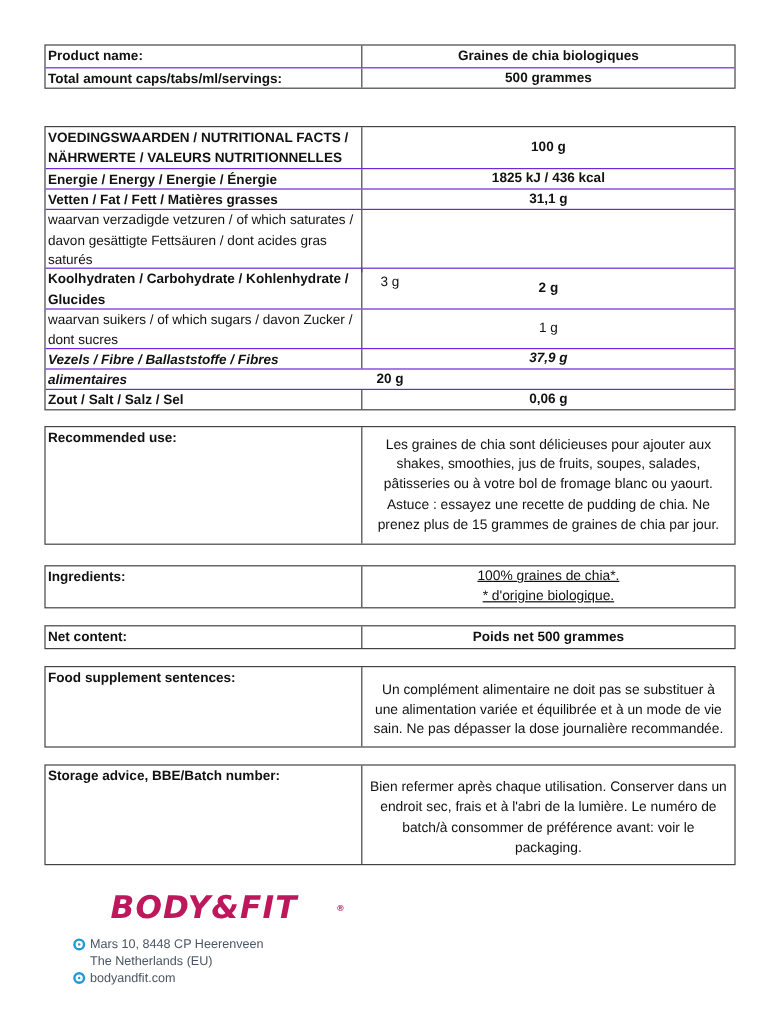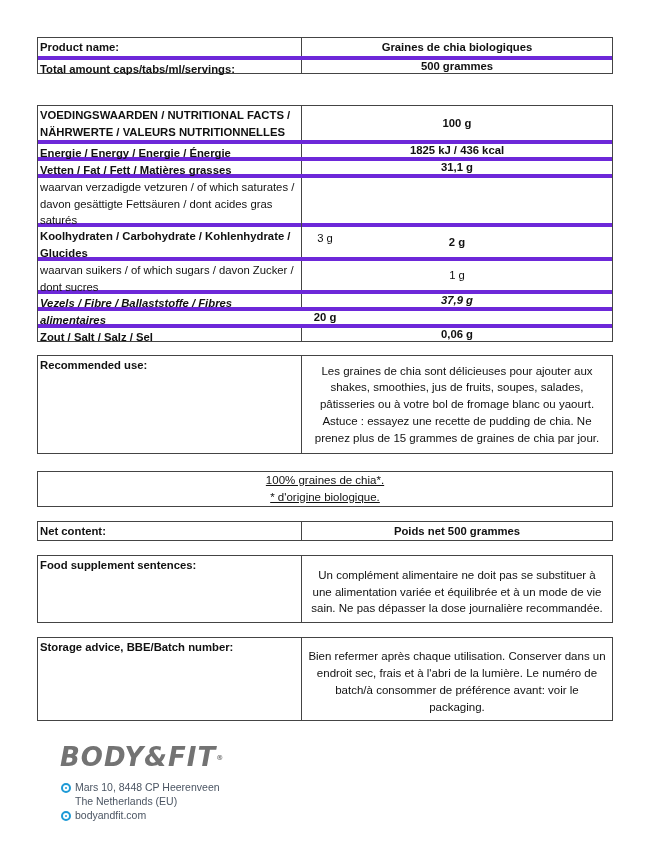--- a/index.html
+++ b/index.html
@@ -1,29 +1,29 @@
 <!DOCTYPE html>
 <html><head>
 <meta charset="utf-8">
 <style>
   html, body { margin:0; padding:0; background:#ffffff; }
   body { width:650px; height:859px; position:relative; overflow:hidden;
          font-family:"Liberation Sans", sans-serif; color:#111; }
   .tbl { position:absolute; left:37px; width:576px; border:1px solid #444; box-sizing:border-box; }
-  .row { display:flex; border-top:4px solid #6d28d9; box-sizing:border-box; }
+  .row { display:flex; border-top:1px solid #6d28d9; box-sizing:border-box; }
   .row:first-child { border-top:none; }
   .lbl { width:264px; border-right:1px solid #444; padding:1px 2px; box-sizing:border-box;
          font-size:11.3px; line-height:16.5px; }
   .val { flex:1; display:flex; align-items:center; justify-content:center; text-align:center;
          font-size:11.3px; line-height:16.5px; padding:0 4px; }
   .b { font-weight:bold; }
   .txt { font-size:11.5px; line-height:16.8px; }
   .logo { position:absolute; left:60px; top:742px; }
   .logo-word { font-family:"DejaVu Sans", sans-serif; font-weight:bold; font-style:italic;
-               color:#737373; font-size:26px; letter-spacing:1px; line-height:30px; }
+               color:#be185d; font-size:26px; letter-spacing:1px; line-height:30px;margin-left:32px; }
   .addr { position:absolute; left:61px; font-size:10.5px; color:#4b5563; line-height:14px; }
   .pin { display:inline-block; width:10px; height:10px; border:2px solid #1e9ad6; border-radius:50%;
          box-sizing:border-box; vertical-align:middle; margin-right:4px; position:relative; }
   .pin::after { content:""; position:absolute; left:2px; top:2px; width:2px; height:2px; background:#1e9ad6; border-radius:50%; }
 </style>
 </head>
 <body>
 
 <div class="tbl" style="top:37px;">
   <div class="row" style="height:18px;align-items:center;">
@@ -76,20 +76,21 @@
 
 <div class="tbl" style="top:355px;">
   <div class="row" style="height:97px;">
     <div class="lbl b">Recommended use:</div>
     <div class="val txt" style="padding:0 6px;">Les graines de chia sont délicieuses pour ajouter aux shakes, smoothies, jus de fruits, soupes, salades, pâtisseries ou à votre bol de fromage blanc ou yaourt. Astuce : essayez une recette de pudding de chia. Ne prenez plus de 15 grammes de graines de chia par jour.</div>
   </div>
 </div>
 
 <div class="tbl" style="top:471px;">
   <div class="row" style="height:34px;">
+    <div class="lbl b">Ingredients:</div>
     <div class="val txt" style="flex-direction:column;text-decoration:underline;">
       <span>100% graines de chia*.</span>
       <span>* d'origine biologique.</span>
     </div>
   </div>
 </div>
 
 <div class="tbl" style="top:521px;">
   <div class="row" style="height:18px;">
     <div class="lbl b">Net content:</div>

